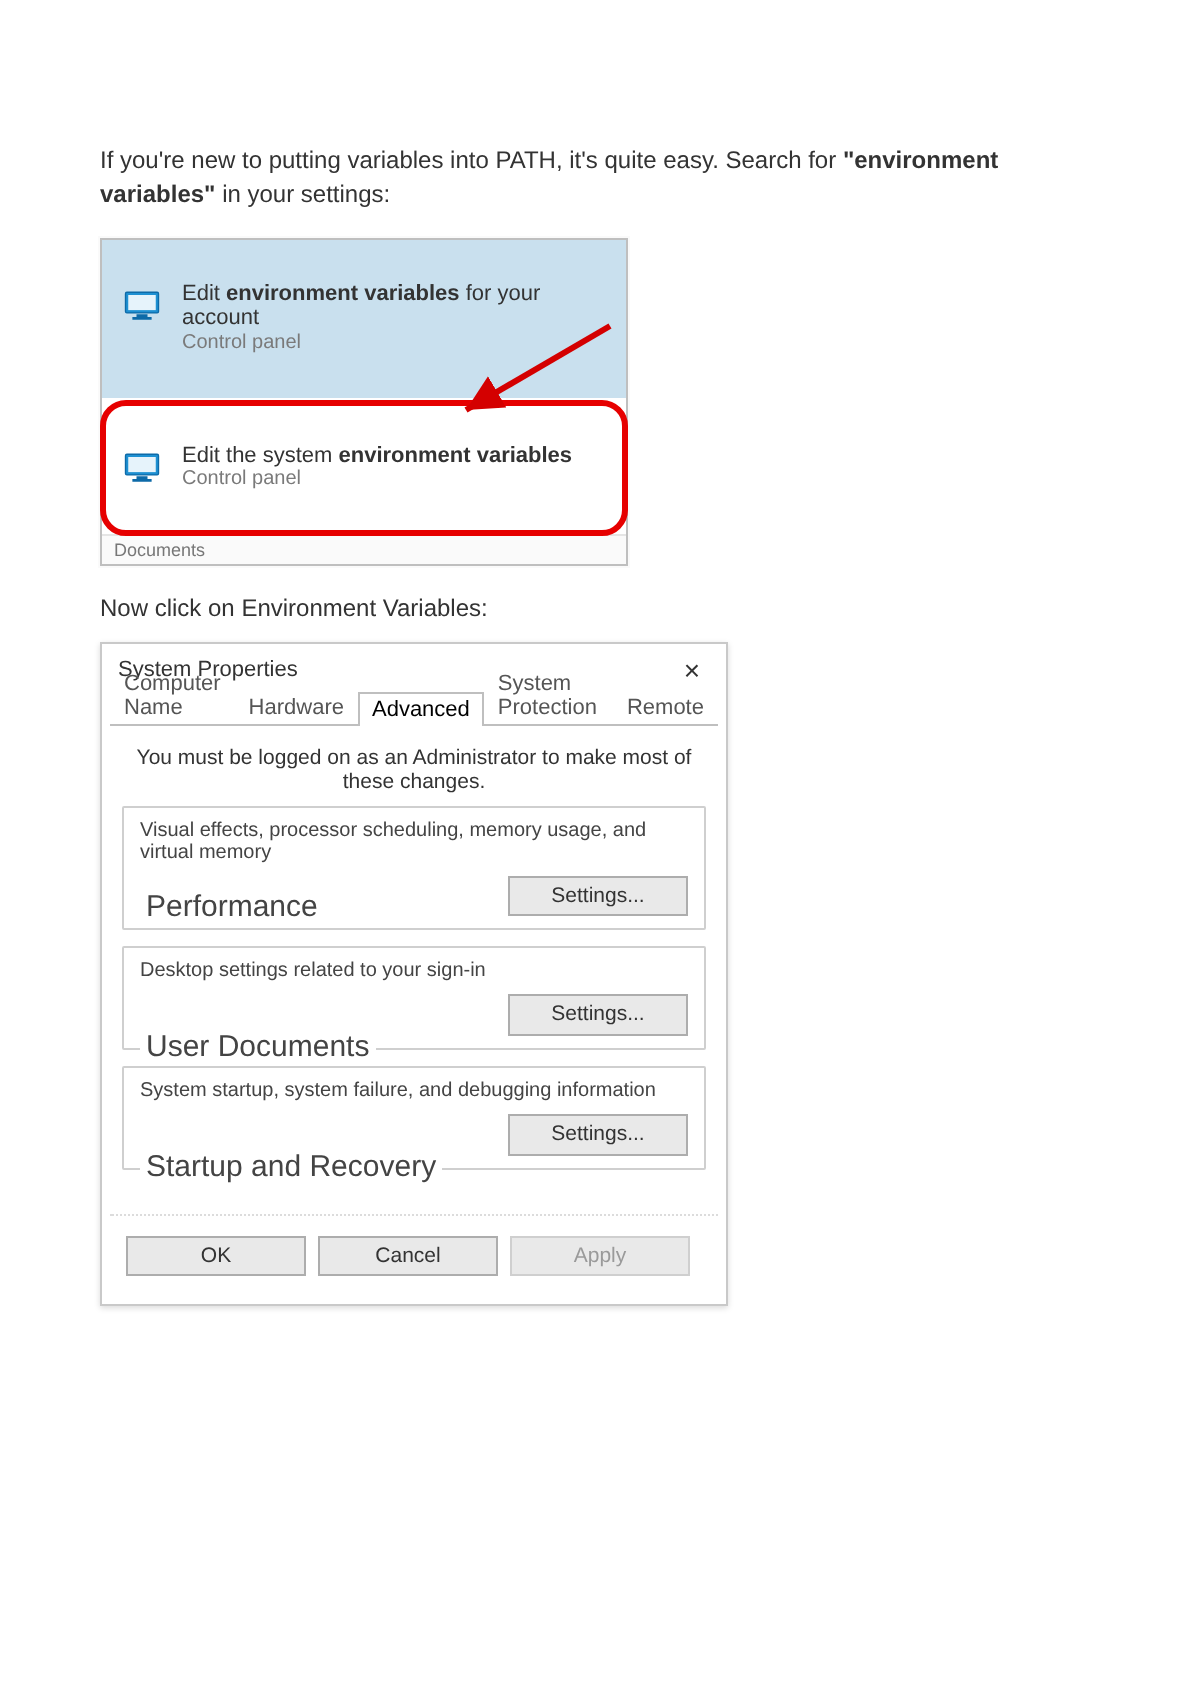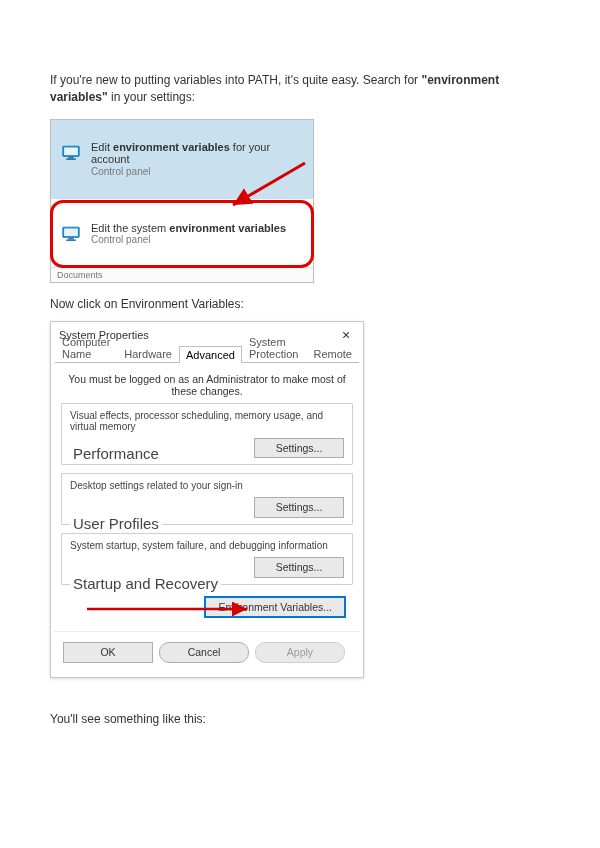--- a/index.html
+++ b/index.html
@@ -30,21 +30,21 @@
   .tabs{display:flex;align-items:flex-end;position:relative;height:18px;border-bottom:1px solid #bfbfbf;margin:0 4px;}
   .tab{font-size:11px;padding:2px 6px;border:1px solid transparent;border-bottom:none;color:#555;position:relative;}
   .tab.active{border-color:#bfbfbf;background:#fff;top:1px;color:#000;}
   .dlg-body{padding:10px 10px 6px 10px;}
   .hint{font-size:10.5px;margin-bottom:6px;text-align:center;}
   .grp{border:1px solid #cfcfcf;border-radius:1px;padding:6px 8px 6px 8px;margin-bottom:8px;position:relative;}
   .grp-legend{position:absolute;top:-7px;left:8px;background:#fff;padding:0 3px;font-size:15px;color:#444;margin-top:48px;}
   .grp-desc{font-size:10px;color:#444;margin-bottom:6px;}
   .btnrow{display:flex;justify-content:flex-end;}
   .winbtn{font-size:10.5px;background:#e9e9e9;border:1px solid #adadad;padding:2px 12px;min-width:64px;text-align:center;cursor:pointer;line-height:1.4;}
-  .winbtn+.winbtn{margin-left:6px;border-radius:10px;}
+  .winbtn+.winbtn{margin-left:6px;}
   .winbtn.primary{outline:2px solid #0078d7;outline-offset:-1px;}
   .winbtn.disabled{color:#9a9a9a;border-color:#cfcfcf;cursor:default;}
   .envrow{display:flex;justify-content:flex-end;padding:4px 8px 0 8px;position:relative;}
   .arrow2{position:absolute;left:24px;top:4px;width:170px;height:24px;pointer-events:none;}
   .dlg-footer{display:flex;justify-content:flex-start;padding:10px 8px 10px 8px;border-top:1px dotted #dcdcdc;margin:8px 4px 4px 4px;}
 
   .final{font-size:12px;margin-top:34px;}
 </style>
 </head>
 <body>
@@ -115,50 +115,38 @@
 
       <div class="grp">
         <span class="grp-legend">Performance</span>
         <div class="grp-desc">Visual effects, processor scheduling, memory usage, and virtual memory</div>
         <div class="btnrow">
             <span class="winbtn">Settings...</span>
           </div>
       </div>
 
       <div class="grp">
-        <span class="grp-legend">User Profiles</span>
+        <span class="grp-legend">User Documents</span>
         <div class="grp-desc">Desktop settings related to your sign-in</div>
         <div class="btnrow">
             <span class="winbtn">Settings...</span>
           </div>
       </div>
 
       <div class="grp">
         <span class="grp-legend">Startup and Recovery</span>
         <div class="grp-desc">System startup, system failure, and debugging information</div>
         <div class="btnrow">
             <span class="winbtn">Settings...</span>
           </div>
       </div>
 
-      <div class="envrow">
-        <svg class="arrow2" viewBox="0 0 170 24">
-          <defs>
-              <marker id="ah2" markerWidth="8" markerHeight="8" refX="6" refY="3" orient="auto">
-                <path d="M0 0 L6 3 L0 6 Z" fill="#d40000"></path>
-              </marker>
-            </defs>
-          <line x1="2" y1="12" x2="162" y2="12" stroke="#d40000" stroke-width="2.5" marker-end="url(#ah2)"></line>
-        </svg>
-        <span class="winbtn primary">Environment Variables...</span>
-      </div>
     </div>
 
     <div class="dlg-footer">
       <span class="winbtn">OK</span>
       <span class="winbtn">Cancel</span>
       <span class="winbtn disabled">Apply</span>
     </div>
   </div>
 
-  <p class="final">You'll see something like this:</p>
 
 </div>
 
 </body></html>

